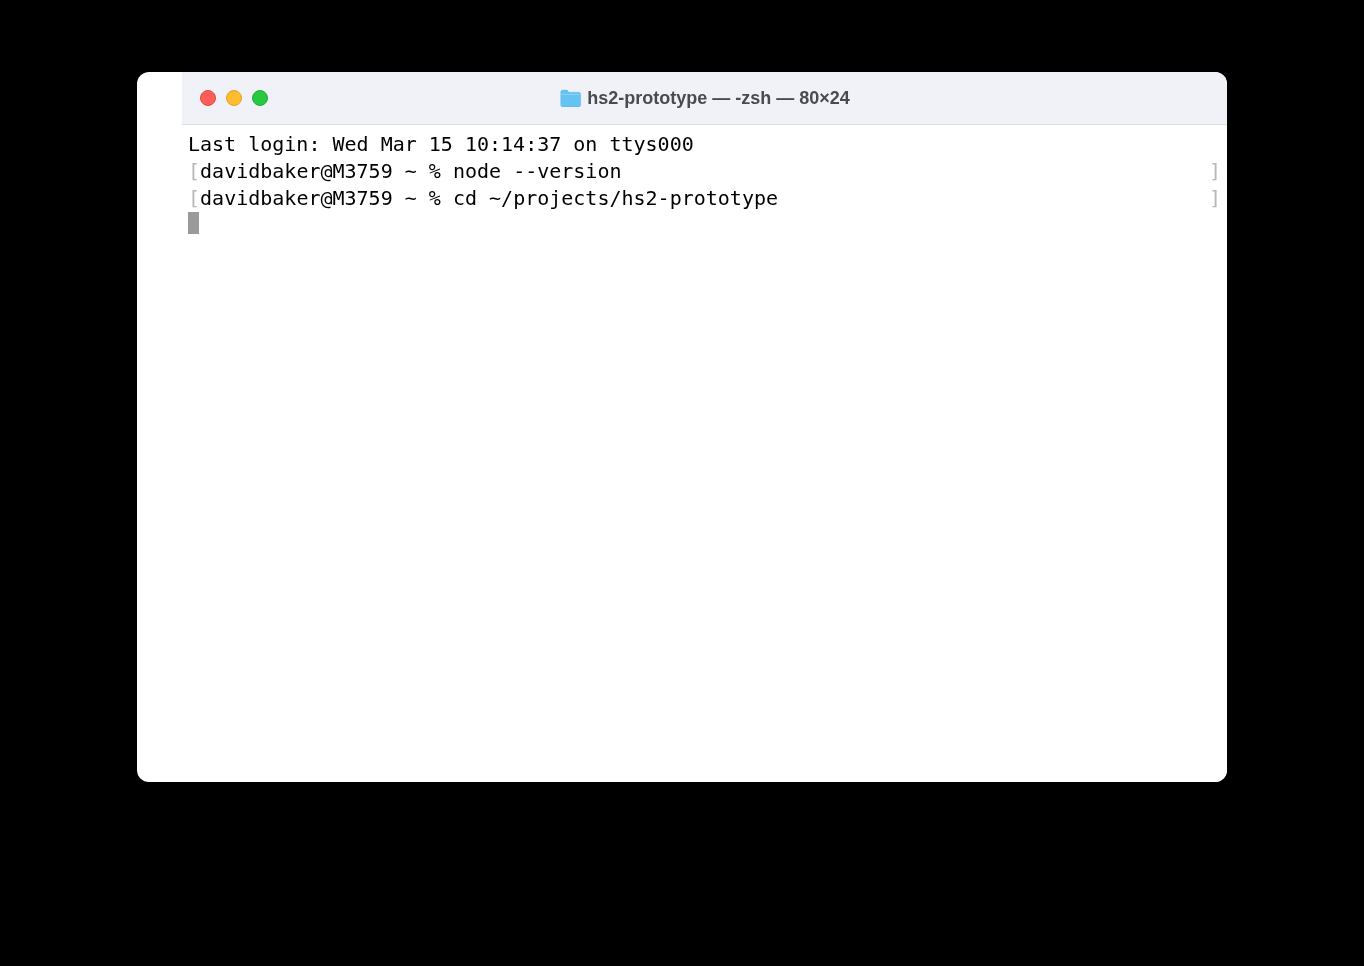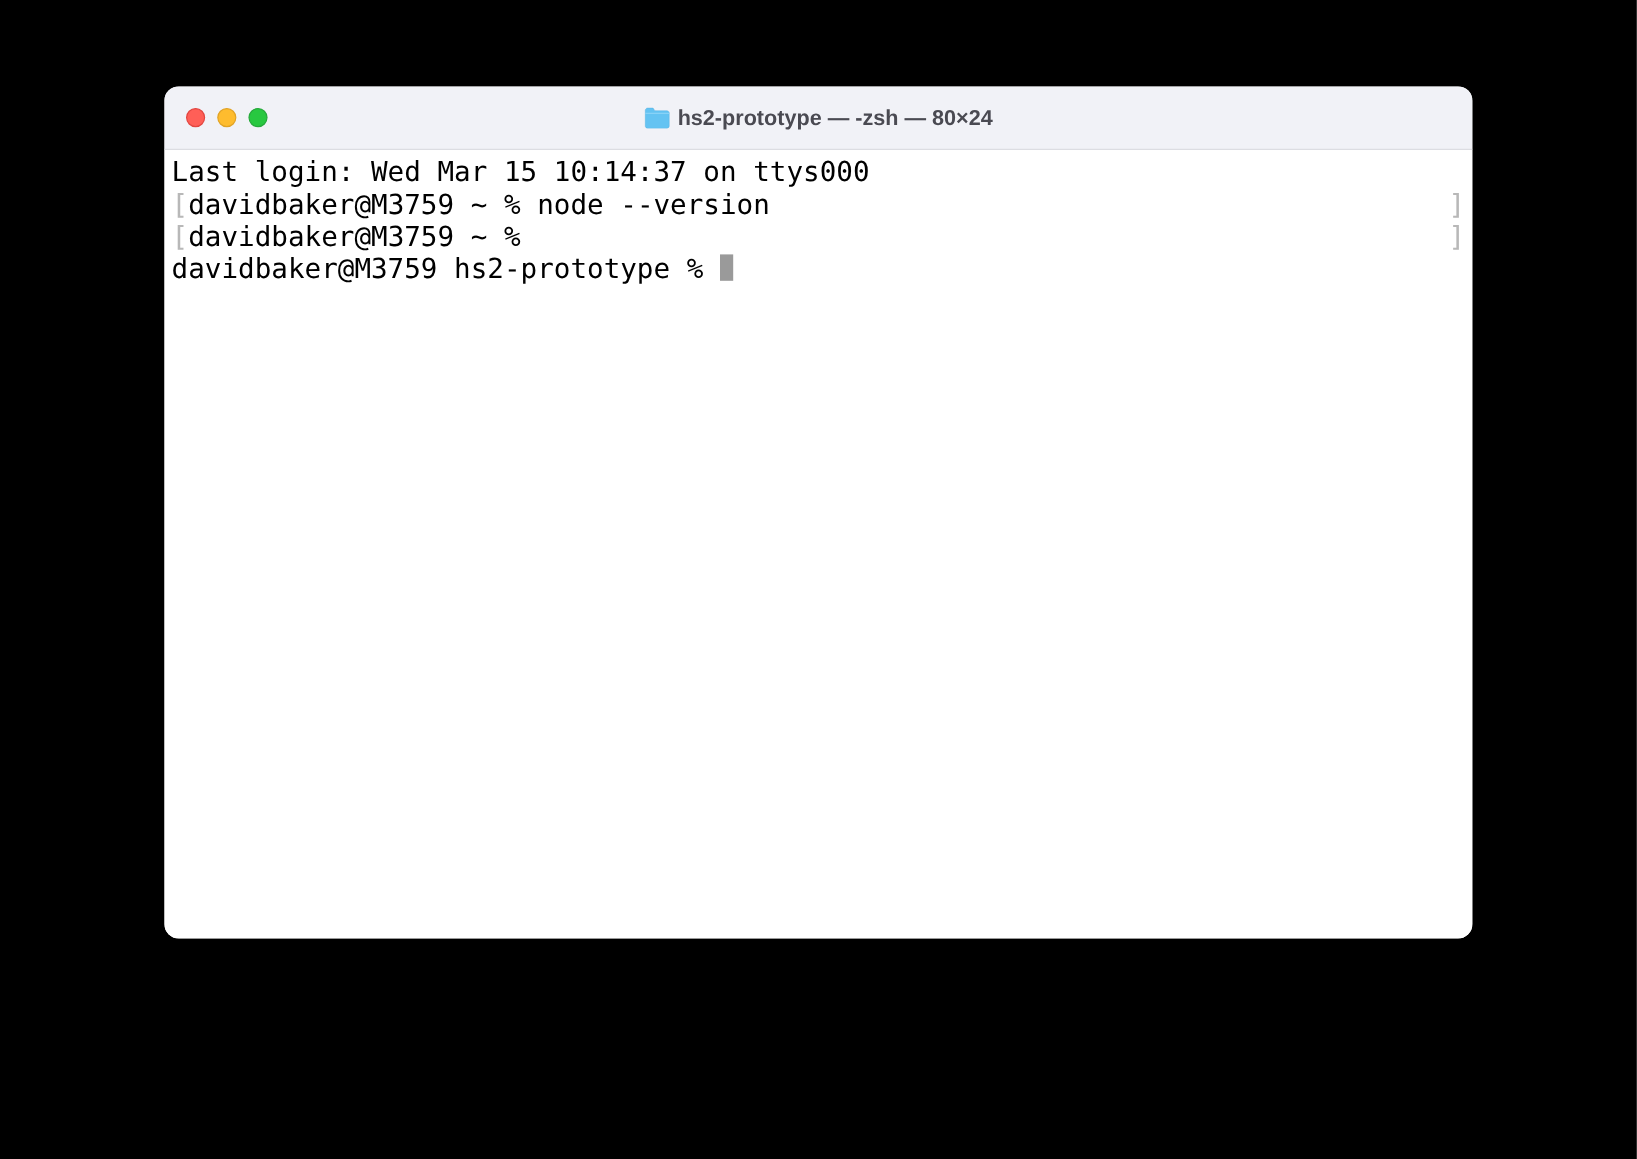--- a/index.html
+++ b/index.html
@@ -21,20 +21,21 @@
     
     .window {
       width: 1090px;
       height: 710px;
       background: #ffffff;
       border-radius: 12px;
       overflow: hidden;
       box-shadow: 0 20px 60px rgba(0,0,0,0.4);
       display: flex;
       flex-direction: column;
+      padding-left: 45px;
     }
     
     .titlebar {
       height: 53px;
       background: #f1f2f7;
       border-bottom: 1px solid #dcdde2;
       display: flex;
       align-items: center;
       padding: 0 18px;
       position: relative;
@@ -72,21 +73,21 @@
       width: 22px;
       height: 18px;
       display: inline-block;
     }
     
     .terminal-body {
       flex: 1;
       background: #ffffff;
       padding: 6px 6px;
       font-family: "SF Mono", Menlo, Monaco, Consolas, monospace;
-      font-size: 23px;
+      font-size: 20px;
       line-height: 27px;
       color: #000000;
       position: relative;
       overflow: hidden;
     }
     
     .term-line {
       white-space: pre;
       display: flex;
     }
@@ -134,16 +135,16 @@
           <path d="M 1 5.5 L 21 5.5" stroke="#88d2f7" stroke-width="1" fill="none"></path>
         </svg>
       </span>
       <span>hs2-prototype — -zsh — 80×24</span>
     </div>
   </div>
 
   <div class="terminal-body">
     <div class="term-line"><span class="line-content">Last login: Wed Mar 15 10:14:37 on ttys000</span></div>
     <div class="term-line bracket-line"><span class="bracket-left">[</span><span class="line-content">davidbaker@M3759 ~ % </span><span class="line-content">node --version</span><span class="line-fill"></span><span class="bracket-right">]</span></div>
-    <div class="term-line bracket-line"><span class="bracket-left">[</span><span class="line-content">davidbaker@M3759 ~ % </span><span class="line-fill"></span><span class="bracket-right">]</span></div>
-    <div class="term-line"><span class="line-content">davidbaker@M3759 hs2-prototype % </span><span class="cursor"></span></div>
+    <div class="term-line bracket-line"><span class="bracket-left">[</span><span class="line-content">davidbaker@M3759 ~ % </span><span class="line-content">cd ~/projects/hs2-prototype</span><span class="line-fill"></span><span class="bracket-right">]</span></div>
+    <div class="term-line"><span class="cursor"></span></div>
   </div>
 </div>
 
 </body></html>

